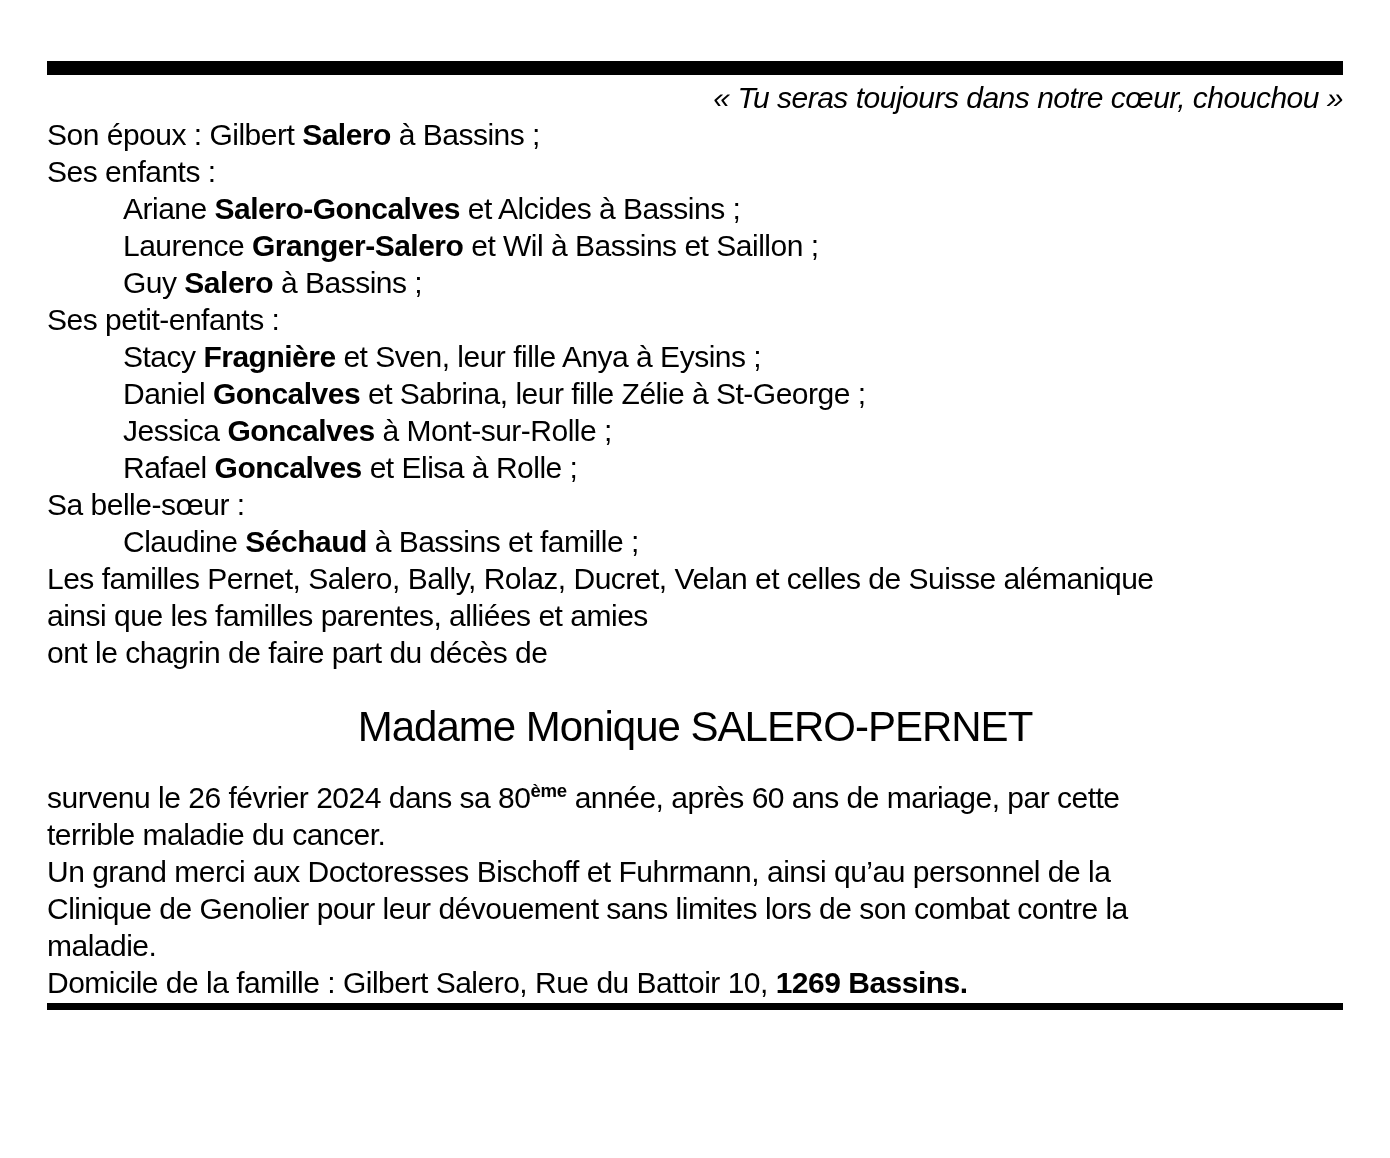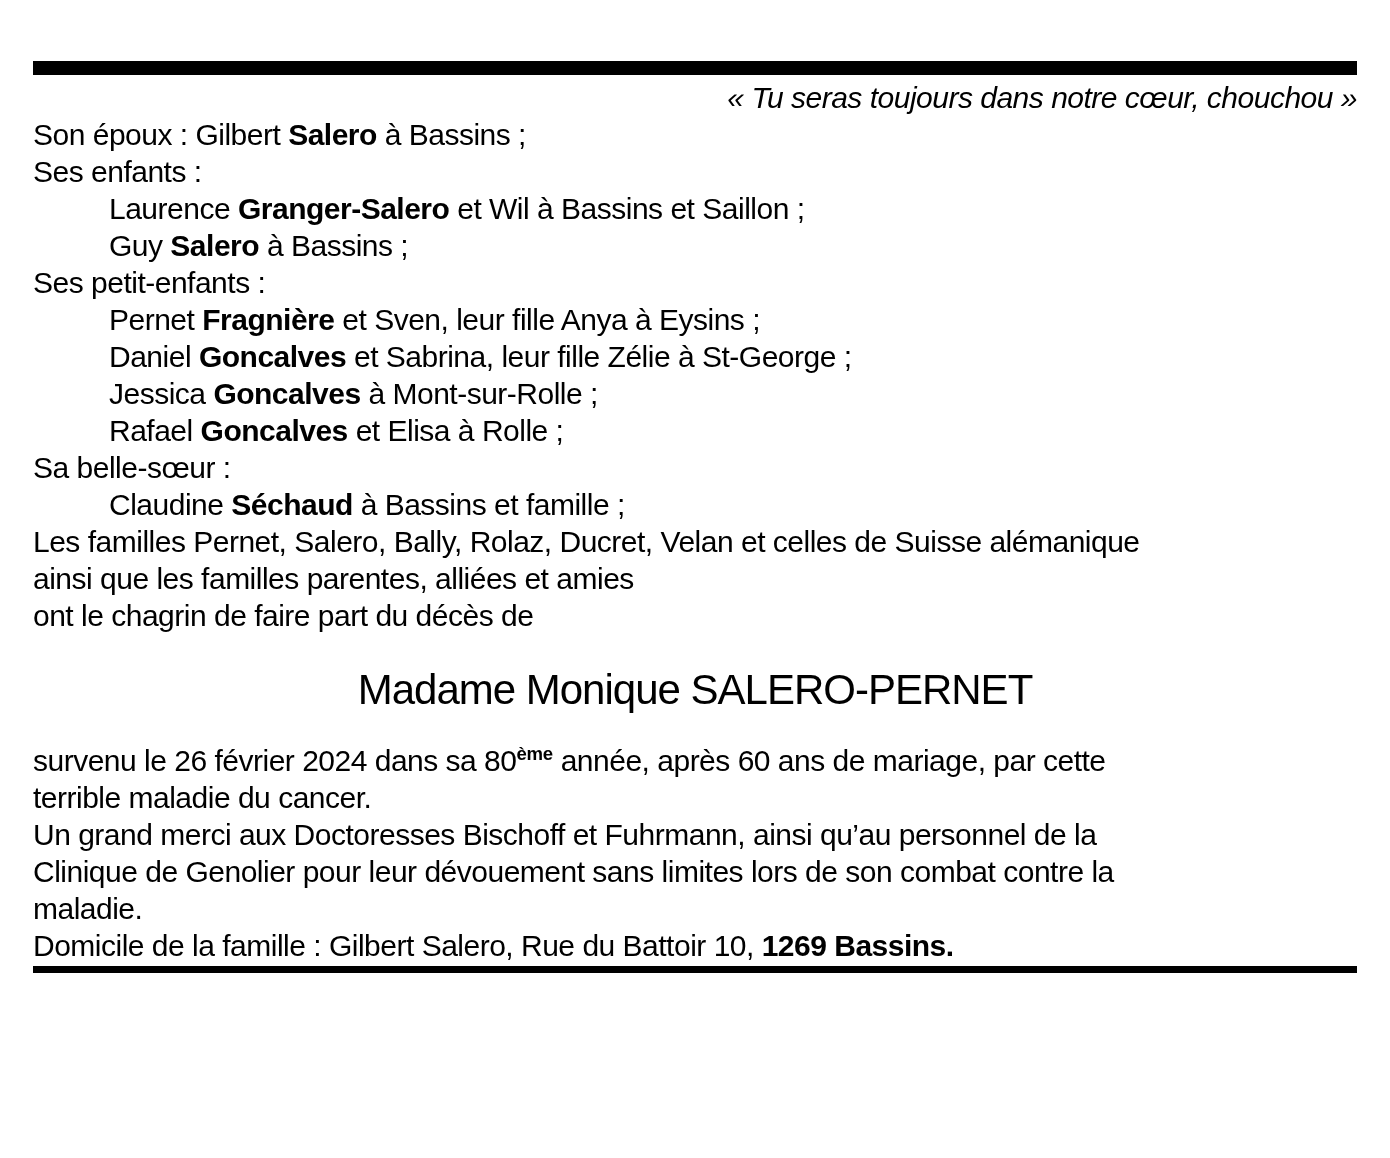--- a/index.html
+++ b/index.html
@@ -4,21 +4,21 @@
 <style>
   * { margin: 0; padding: 0; box-sizing: border-box; }
   html, body { background: #ffffff; }
   body {
     width: 1390px;
     height: 1158px;
     overflow: hidden;
     font-family: "Liberation Sans", "DejaVu Sans", sans-serif;
     color: #000000;
   }
-  .page { padding: 0 33px; }
+  .page { padding: 0 47px; }
   .top-rule {
     margin-top: 61px;
     height: 14px;
     background: #000000;
   }
   .quote {
     margin-top: 4px;
     font-style: italic;
     text-align: right;
     font-size: 30px;
@@ -61,24 +61,25 @@
 
 <div class="page">
 
   <div class="top-rule"></div>
 
   <div class="quote">« Tu seras toujours dans notre cœur, chouchou »</div>
 
   <div class="body-text">
       <div class="line"><span>Son époux : Gilbert </span><b>Salero</b><span> à Bassins ;</span></div>
       <div class="line"><span>Ses enfants :</span></div>
+      <div class="line indent"><span>Ariane </span><b>Salero-Goncalves</b><span> et Alcides à Bassins ;</span></div>
       <div class="line indent"><span>Laurence </span><b>Granger-Salero</b><span> et Wil à Bassins et Saillon ;</span></div>
       <div class="line indent"><span>Guy </span><b>Salero</b><span> à Bassins ;</span></div>
       <div class="line"><span>Ses petit-enfants :</span></div>
-      <div class="line indent"><span>Pernet </span><b>Fragnière</b><span> et Sven, leur fille Anya à Eysins ;</span></div>
+      <div class="line indent"><span>Stacy </span><b>Fragnière</b><span> et Sven, leur fille Anya à Eysins ;</span></div>
       <div class="line indent"><span>Daniel </span><b>Goncalves</b><span> et Sabrina, leur fille Zélie à St-George ;</span></div>
       <div class="line indent"><span>Jessica </span><b>Goncalves</b><span> à Mont-sur-Rolle ;</span></div>
       <div class="line indent"><span>Rafael </span><b>Goncalves</b><span> et Elisa à Rolle ;</span></div>
       <div class="line"><span>Sa belle-sœur :</span></div>
       <div class="line indent"><span>Claudine </span><b>Séchaud</b><span> à Bassins et famille ;</span></div>
       <div class="line"><span>Les familles Pernet, Salero, Bally, Rolaz, Ducret, Velan et celles de Suisse alémanique</span></div>
       <div class="line"><span>ainsi que les familles parentes, alliées et amies</span></div>
       <div class="line"><span>ont le chagrin de faire part du décès de</span></div>
     </div>
 

